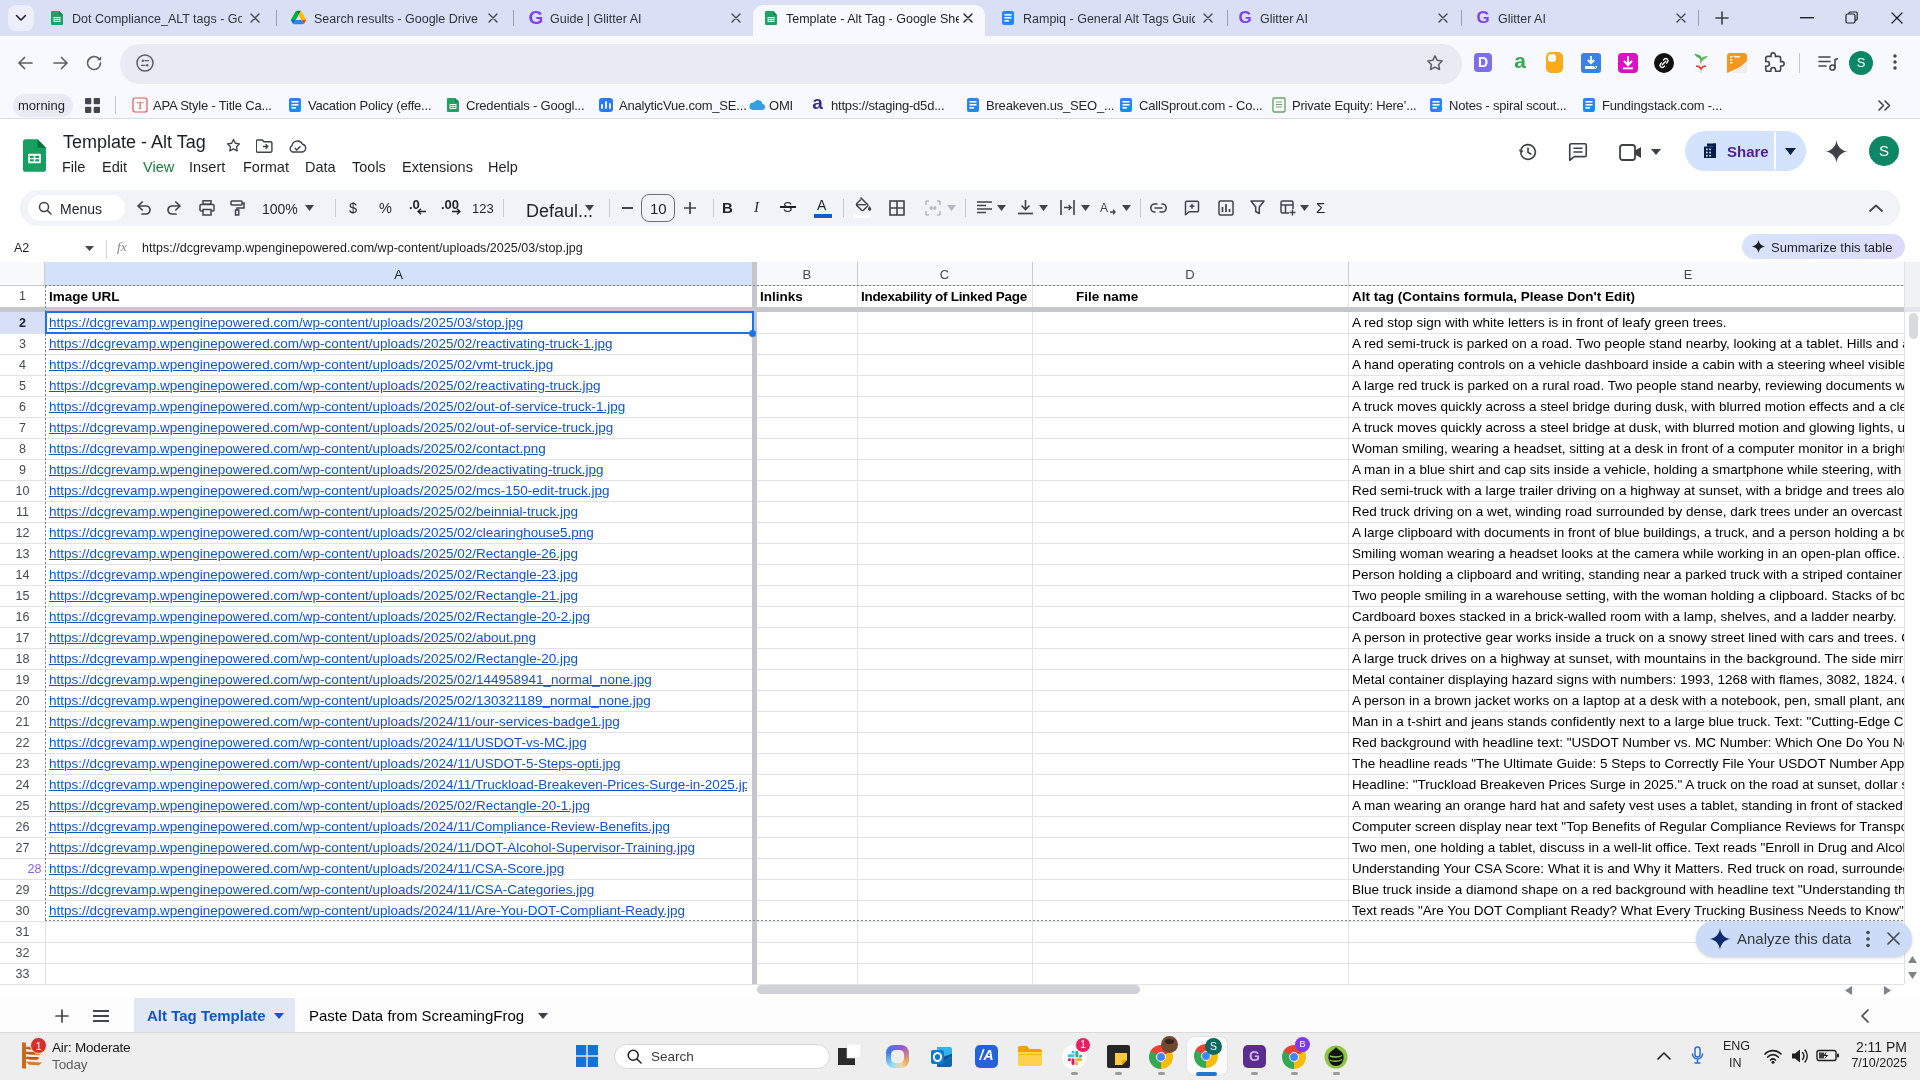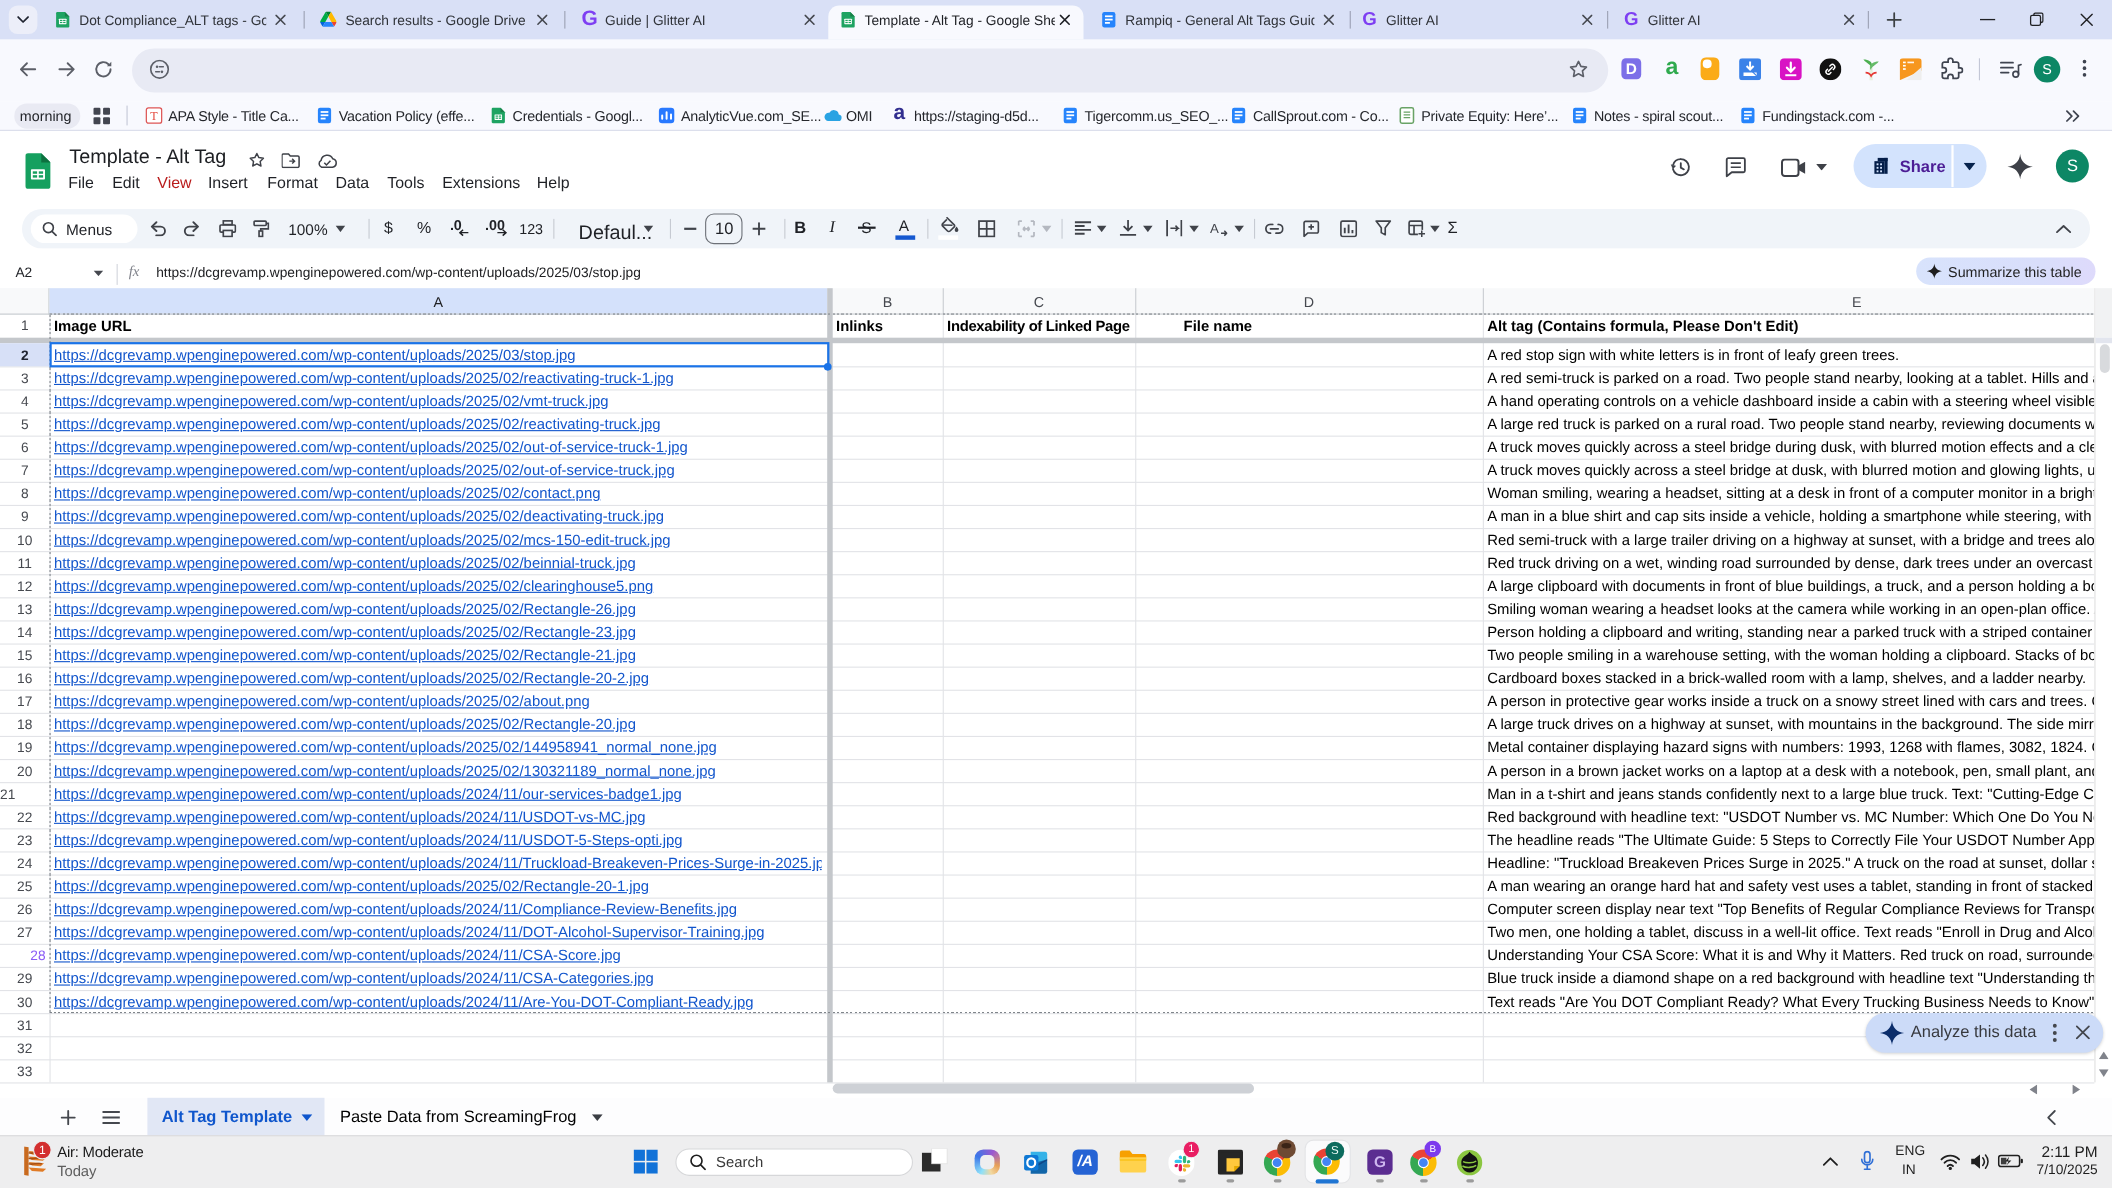--- a/index.html
+++ b/index.html
@@ -212,21 +212,21 @@
     </svg>
 <div class="tx" style="left:769px;top:98px;font-size:13px;letter-spacing:-0.2px;color:#25272c;">OMI</div>
 <div class="tx" style="left:809px;top:92px;width:17px;text-align:center;font-size:19px;font-weight:bold;color:#312e8f;">a</div>
 <div class="tx" style="left:831px;top:98px;font-size:13px;letter-spacing:-0.2px;color:#25272c;">https://staging-d5d...</div>
 <svg class="abs" style="left:965px;top:97px" width="16" height="16" viewBox="0 0 16 16">
 <rect x="2" y="1" width="12" height="14" rx="2" fill="#2684fc"></rect>
 <rect x="4.5" y="4" width="7" height="1.6" fill="#fff"></rect>
       <rect x="4.5" y="7" width="7" height="1.6" fill="#fff"></rect>
       <rect x="4.5" y="10" width="4.5" height="1.6" fill="#fff"></rect>
 </svg>
-<div class="tx" style="left:986px;top:98px;font-size:13px;letter-spacing:-0.2px;color:#25272c;">Tigercomm.us_SEO_...</div>
+<div class="tx" style="left:986px;top:98px;font-size:13px;letter-spacing:-0.2px;color:#25272c;">Breakeven.us_SEO_...</div>
 <svg class="abs" style="left:1118px;top:97px" width="16" height="16" viewBox="0 0 16 16">
 <rect x="2" y="1" width="12" height="14" rx="2" fill="#2684fc"></rect>
 <rect x="4.5" y="4" width="7" height="1.6" fill="#fff"></rect>
       <rect x="4.5" y="7" width="7" height="1.6" fill="#fff"></rect>
       <rect x="4.5" y="10" width="4.5" height="1.6" fill="#fff"></rect>
 </svg>
 <div class="tx" style="left:1139px;top:98px;font-size:13px;letter-spacing:-0.2px;color:#25272c;">CallSprout.com - Co...</div>
 <svg class="abs" style="left:1271px;top:97px" width="16" height="16" viewBox="0 0 16 16">
       <rect x="2" y="1" width="12" height="14" rx="1.5" fill="#fff" stroke="#69a366" stroke-width="1.4"></rect>
       <path d="M5 5h6M5 7.5h6M5 10h6" stroke="#69a366" stroke-width="1.2"></path>
@@ -265,21 +265,21 @@
 <svg class="abs" style="left:256px;top:139px" width="17" height="14" viewBox="0 0 17 14">
       <path d="M1.5 1h4.8l1.6 1.8h6.8a1.2 1.2 0 0 1 1.2 1.2v8a1.2 1.2 0 0 1-1.2 1.2H1.5A1.2 1.2 0 0 1 .3 12V2.2A1.2 1.2 0 0 1 1.5 1z" fill="none" stroke="#3e4148" stroke-width="1.4"></path>
       <path d="M7 7.5h4.4M9.6 5.3l2.2 2.2-2.2 2.2" stroke="#3e4148" stroke-width="1.3" fill="none"></path>
     </svg>
 <svg class="abs" style="left:288px;top:139px" width="19" height="14" viewBox="0 0 19 14">
       <path d="M14.5 5.3A5.6 5.6 0 0 0 3.9 6.8 3.4 3.4 0 0 0 4.4 13h9.8a3.9 3.9 0 0 0 .3-7.7z" fill="none" stroke="#3e4148" stroke-width="1.4"></path>
       <path d="M6.8 9l2 2 3.6-3.8" stroke="#3e4148" stroke-width="1.4" fill="none"></path>
     </svg>
 <div class="tx" style="left:62px;top:159px;font-size:14.5px;color:#1f2126;">File</div>
 <div class="tx" style="left:102px;top:159px;font-size:14.5px;color:#1f2126;">Edit</div>
-<div class="tx" style="left:143px;top:159px;font-size:14.5px;color:#b91c1c;">View</div>
+<div class="tx" style="left:143px;top:159px;font-size:14.5px;color:#15803d;">View</div>
 <div class="tx" style="left:189px;top:159px;font-size:14.5px;color:#1f2126;">Insert</div>
 <div class="tx" style="left:243px;top:159px;font-size:14.5px;color:#1f2126;">Format</div>
 <div class="tx" style="left:305px;top:159px;font-size:14.5px;color:#1f2126;">Data</div>
 <div class="tx" style="left:352px;top:159px;font-size:14.5px;color:#1f2126;">Tools</div>
 <div class="tx" style="left:402px;top:159px;font-size:14.5px;color:#1f2126;">Extensions</div>
 <div class="tx" style="left:488px;top:159px;font-size:14.5px;color:#1f2126;">Help</div>
 <svg class="abs" style="left:1517px;top:141px" width="22" height="22" viewBox="0 0 24 24">
       <path d="M12 4a8 8 0 1 1-7.7 10" stroke="#3e4148" stroke-width="1.8" fill="none" stroke-linecap="round"></path>
       <path d="M4.3 14L2.5 9.5 7 10.8" fill="#3e4148" stroke="#3e4148" stroke-width="0.5"></path>
       <path d="M12 4a8 8 0 0 0-7.7 6" stroke="#3e4148" stroke-width="1.8" fill="none"></path>
@@ -594,21 +594,21 @@
 <div class="tx" style="left:1352px;top:651px;width:552px;overflow:hidden;font-size:13.5px;color:#000;">A large truck drives on a highway at sunset, with mountains in the background. The side mirro</div>
 <div class="abs" style="left:0;top:669px;width:45px;height:21px;"></div>
 <div class="tx" style="left:0;top:673px;width:45px;text-align:center;font-size:12.5px;color:#46494f;">19</div>
 <div class="tx" style="left:49px;top:672px;width:698px;overflow:hidden;font-size:13.5px;color:#1155cc;text-decoration:underline;">https://dcgrevamp.wpenginepowered.com/wp-content/uploads/2025/02/144958941_normal_none.jpg</div>
 <div class="tx" style="left:1352px;top:672px;width:552px;overflow:hidden;font-size:13.5px;color:#000;">Metal container displaying hazard signs with numbers: 1993, 1268 with flames, 3082, 1824. C</div>
 <div class="abs" style="left:0;top:690px;width:45px;height:21px;"></div>
 <div class="tx" style="left:0;top:694px;width:45px;text-align:center;font-size:12.5px;color:#46494f;">20</div>
 <div class="tx" style="left:49px;top:693px;width:698px;overflow:hidden;font-size:13.5px;color:#1155cc;text-decoration:underline;">https://dcgrevamp.wpenginepowered.com/wp-content/uploads/2025/02/130321189_normal_none.jpg</div>
 <div class="tx" style="left:1352px;top:693px;width:552px;overflow:hidden;font-size:13.5px;color:#000;">A person in a brown jacket works on a laptop at a desk with a notebook, pen, small plant, and</div>
 <div class="abs" style="left:0;top:711px;width:45px;height:21px;"></div>
-<div class="tx" style="left:0;top:715px;width:45px;font-size:12.5px;color:#46494f;">21</div>
+<div class="tx" style="left:0;top:715px;width:45px;text-align:center;font-size:12.5px;color:#46494f;">21</div>
 <div class="tx" style="left:49px;top:714px;width:698px;overflow:hidden;font-size:13.5px;color:#1155cc;text-decoration:underline;">https://dcgrevamp.wpenginepowered.com/wp-content/uploads/2024/11/our-services-badge1.jpg</div>
 <div class="tx" style="left:1352px;top:714px;width:552px;overflow:hidden;font-size:13.5px;color:#000;">Man in a t-shirt and jeans stands confidently next to a large blue truck. Text: "Cutting-Edge Co</div>
 <div class="abs" style="left:0;top:732px;width:45px;height:21px;"></div>
 <div class="tx" style="left:0;top:736px;width:45px;text-align:center;font-size:12.5px;color:#46494f;">22</div>
 <div class="tx" style="left:49px;top:735px;width:698px;overflow:hidden;font-size:13.5px;color:#1155cc;text-decoration:underline;">https://dcgrevamp.wpenginepowered.com/wp-content/uploads/2024/11/USDOT-vs-MC.jpg</div>
 <div class="tx" style="left:1352px;top:735px;width:552px;overflow:hidden;font-size:13.5px;color:#000;">Red background with headline text: "USDOT Number vs. MC Number: Which One Do You Ne</div>
 <div class="abs" style="left:0;top:753px;width:45px;height:21px;"></div>
 <div class="tx" style="left:0;top:757px;width:45px;text-align:center;font-size:12.5px;color:#46494f;">23</div>
 <div class="tx" style="left:49px;top:756px;width:698px;overflow:hidden;font-size:13.5px;color:#1155cc;text-decoration:underline;">https://dcgrevamp.wpenginepowered.com/wp-content/uploads/2024/11/USDOT-5-Steps-opti.jpg</div>
 <div class="tx" style="left:1352px;top:756px;width:552px;overflow:hidden;font-size:13.5px;color:#000;">The headline reads "The Ultimate Guide: 5 Steps to Correctly File Your USDOT Number Appli</div>

